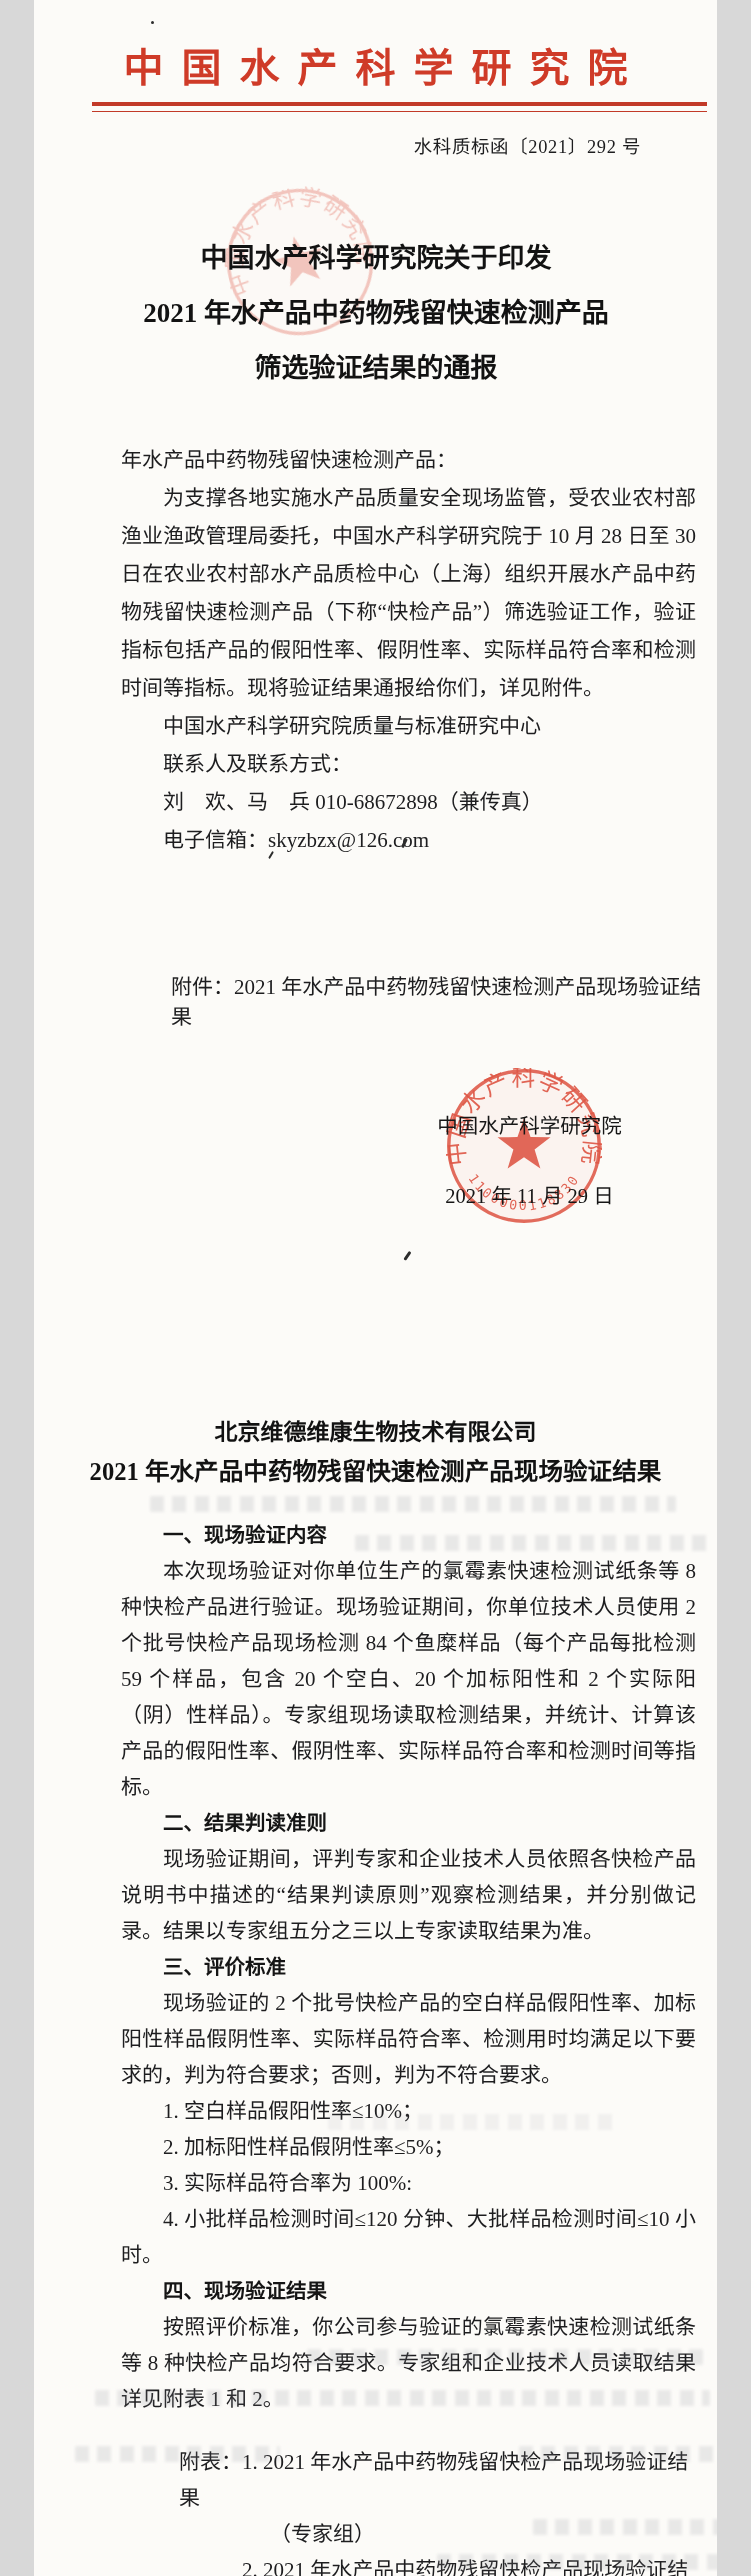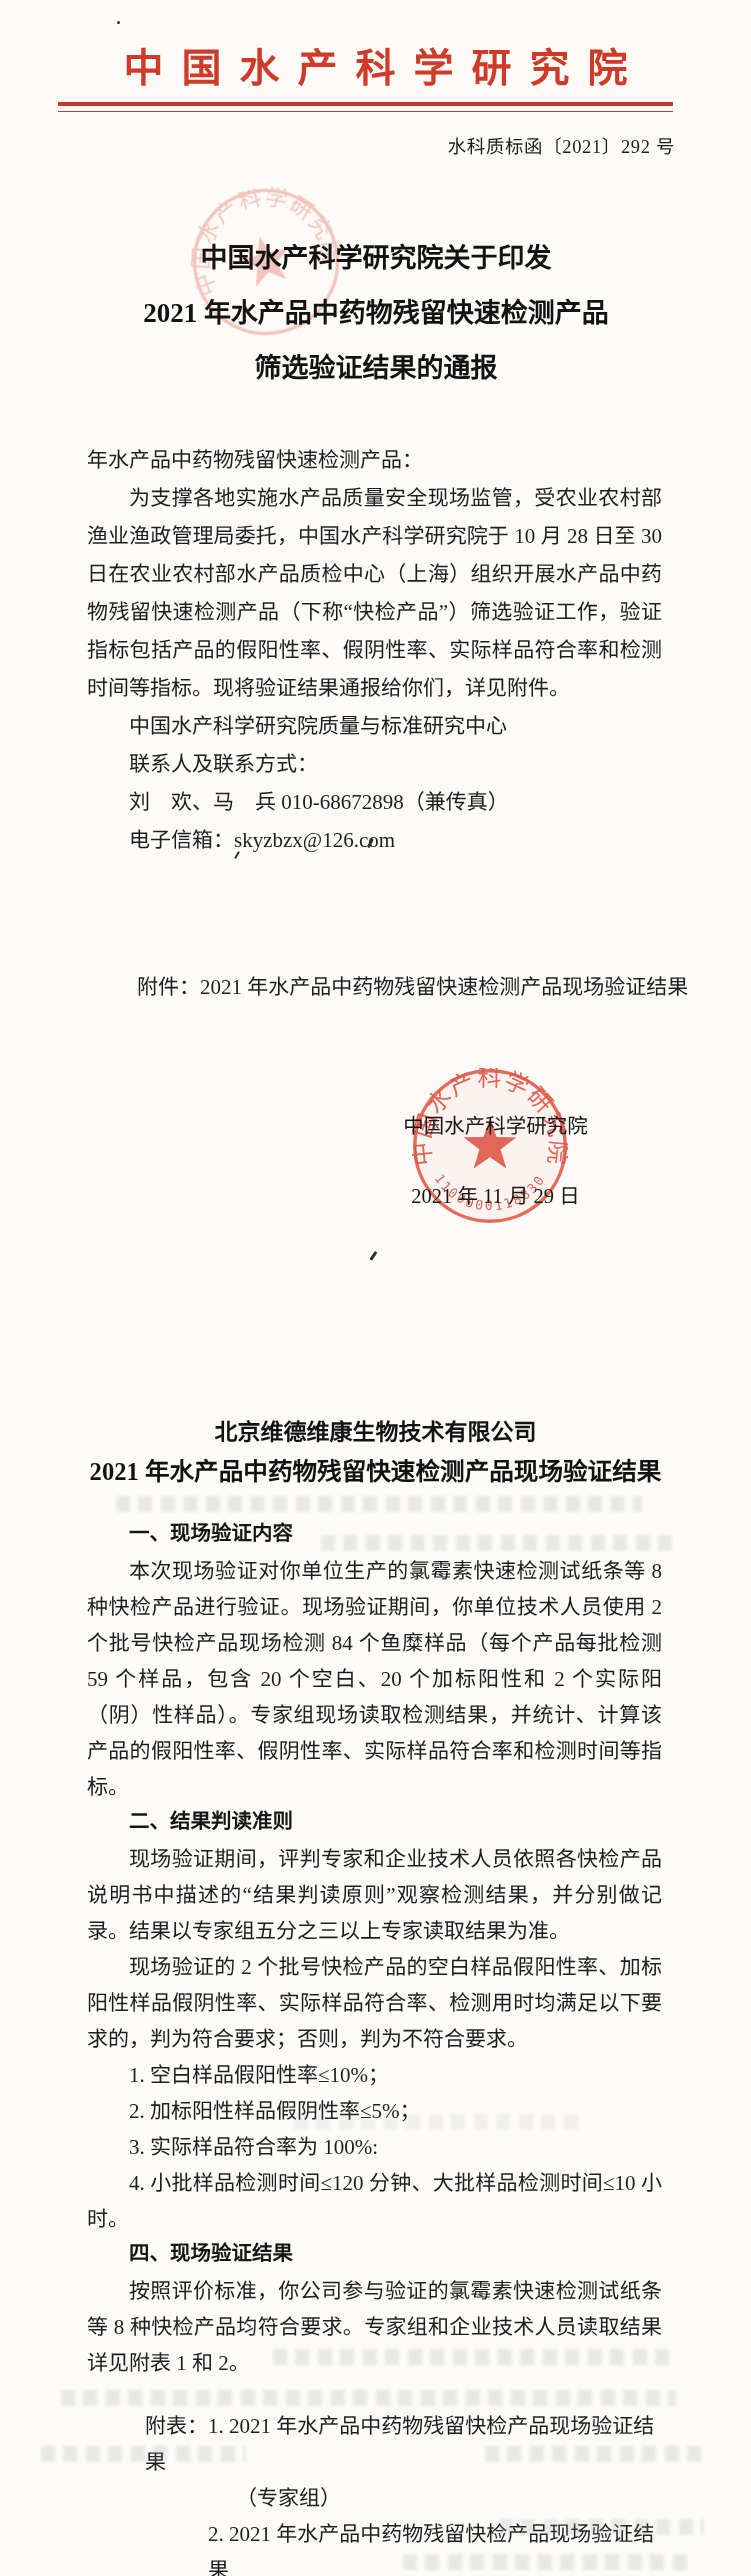--- a/index.html
+++ b/index.html
@@ -1,17 +1,17 @@
 <!DOCTYPE html>
 <html lang="zh-CN" style="font-size:11px"><head>
 <meta charset="utf-8">
 <style>
   html,body{margin:0;padding:0;background:#d8d8d8;}
   .page{
-    position:relative;width:751px;height:2576px;margin:0 auto;
+    position:relative;width:683px;height:2576px;margin:0 auto;
     background:#fcfbf8;overflow:hidden;color:#1d1d1f;
     font-family:"Liberation Serif","DejaVu Serif",serif;
   }
   
   .org-head{
     position:absolute;top:36px;left:0;right:0;text-align:center;
     font-size:40px;font-weight:bold;color:#cf3b28;
     letter-spacing:18px;text-indent:18px;white-space:nowrap;
   }
   .red-rule{
@@ -23,40 +23,40 @@
   .doc-title{
     position:absolute;top:231px;left:1px;right:0;text-align:center;
     font-weight:bold;font-size:27px;line-height:55px;color:#121212;
   }
   
   .body-block{
     position:absolute;top:441px;left:87px;width:575px;
     font-size:21px;line-height:38px;text-align:justify;text-justify:inter-character;
   }
   .indent{text-indent:42px;}
-  .attach-line{position:absolute;top:970px;left:137px;font-size:21px;text-align:right;}
+  .attach-line{position:absolute;top:970px;left:137px;font-size:21px;}
   
   .seal{position:absolute;left:412px;top:1068px;width:156px;height:156px;opacity:.92;}
   .ghost-stamp{
     position:absolute;left:192px;top:188px;width:148px;height:148px;
     opacity:.30;filter:blur(0.5px);transform:rotate(-14deg);
   }
   .sig-org{position:absolute;top:1109px;left:393px;width:205px;text-align:center;font-size:20.5px;color:#161616;}
   .sig-date{position:absolute;top:1147px;left:393px;width:205px;text-align:center;font-size:20.5px;color:#161616;margin-top:32px;}
   
   .report-title{position:absolute;top:1418px;left:0;right:0;text-align:center;font-weight:bold;color:#121212;}
   .report-title .l1{font-size:23px;line-height:29px;}
   .report-title .l2{font-size:24.6px;line-height:49px;}
   .report-body{
     position:absolute;top:1517px;left:87px;width:575px;
     font-size:21px;line-height:36px;text-align:justify;text-justify:inter-character;
   }
   .sec-heading{
     font-weight:bold;text-indent:42px;font-size:20.5px;color:#151515;
-    font-family:Liberation Mono, monospace;
+    font-family:Liberation Serif, serif;
   }
   .appendix{margin-top:27px;text-align:left;}
   .appendix .a-line1{padding-left:58px;}
   .appendix .a-sub1{padding-left:149px;}
   .appendix .a-line2{padding-left:121px;}
   
   .ghost{
     position:absolute;height:16.4px;opacity:.5;filter:blur(1.7px);border-radius:2px;
     background:repeating-linear-gradient(90deg,rgba(140,142,152,.34) 0 13.7px,rgba(140,142,152,0) 13.7px 22.5px);
   }
@@ -121,20 +121,21 @@
     <div class="l2">2021 年水产品中药物残留快速检测产品现场验证结果</div>
   </div>
 
   <div class="report-body">
     <div class="sec-heading">一、现场验证内容</div>
     <div class="indent">本次现场验证对你单位生产的氯霉素快速检测试纸条等 8 种快检产品进行验证。现场验证期间，你单位技术人员使用 2 个批号快检产品现场检测 84 个鱼糜样品（每个产品每批检测 59 个样品，包含 20 个空白、20 个加标阳性和 2 个实际阳（阴）性样品）。专家组现场读取检测结果，并统计、计算该产品的假阳性率、假阴性率、实际样品符合率和检测时间等指标。</div>
 
     <div class="sec-heading">二、结果判读准则</div>
     <div class="indent">现场验证期间，评判专家和企业技术人员依照各快检产品说明书中描述的“结果判读原则”观察检测结果，并分别做记录。结果以专家组五分之三以上专家读取结果为准。</div>
 
+    <div class="sec-heading">三、评价标准</div>
     <div class="indent">现场验证的 2 个批号快检产品的空白样品假阳性率、加标阳性样品假阴性率、实际样品符合率、检测用时均满足以下要求的，判为符合要求；否则，判为不符合要求。</div>
     <div class="indent">1. 空白样品假阳性率≤10%；</div>
     <div class="indent">2. 加标阳性样品假阴性率≤5%；</div>
     <div class="indent">3. 实际样品符合率为 100%:</div>
     <div class="indent">4. 小批样品检测时间≤120 分钟、大批样品检测时间≤10 小时。</div>
 
     <div class="sec-heading">四、现场验证结果</div>
     <div class="indent">按照评价标准，你公司参与验证的氯霉素快速检测试纸条等 8 种快检产品均符合要求。专家组和企业技术人员读取结果详见附表 1 和 2。</div>
 
     <div class="appendix">

